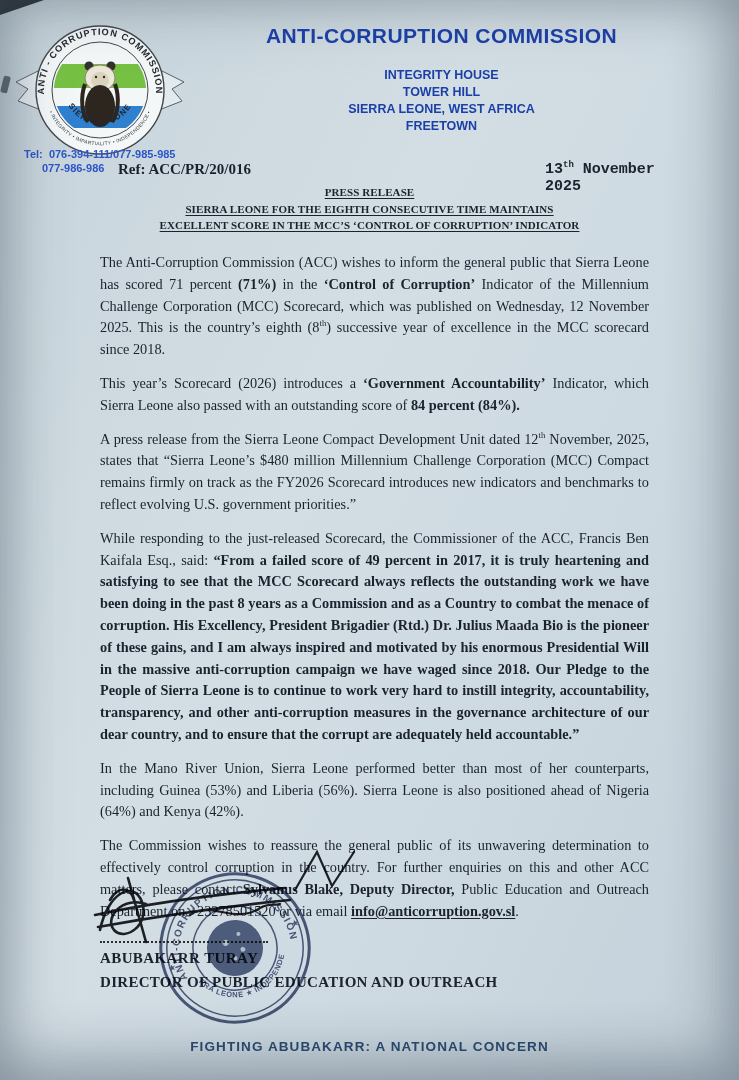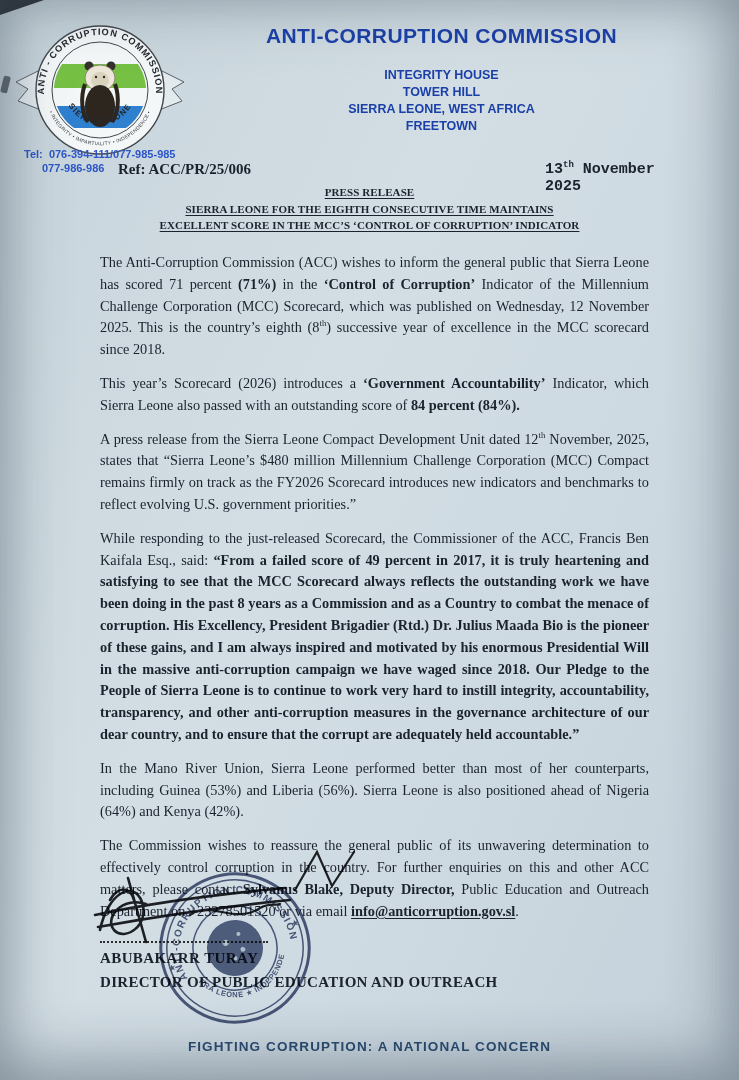--- a/index.html
+++ b/index.html
@@ -102,21 +102,21 @@
       <div class="addr">FREETOWN</div>
     </div>
   </div>
 
   <div class="tel">
     <div><span>Tel:</span>&nbsp;&nbsp;<span>076-394-111/077-985-985</span></div>
     <div class="l2">077-986-986</div>
   </div>
 
   <div class="ref-row">
-    <span class="ref">Ref: ACC/PR/25/006</span>
+    <span class="ref">Ref: ACC/PR/20/016</span>
     <span class="date"><span>13</span><sup>th</sup><span> November 2025</span></span>
   </div>
 
   <div class="headline">
     <div class="hl">PRESS RELEASE</div>
     <div class="hl">SIERRA LEONE FOR THE EIGHTH CONSECUTIVE TIME MAINTAINS</div>
     <div class="hl">EXCELLENT SCORE IN THE MCC’S ‘CONTROL OF CORRUPTION’ INDICATOR</div>
   </div>
 
   <main class="body-text" id="paragraphs">
@@ -157,14 +157,14 @@
       <path d="M30,100 C38,62 64,50 72,72 C80,95 55,112 44,100 C34,88 52,66 76,74"></path>
       <path d="M25,85 C85,72 150,64 215,58"></path>
       <path d="M28,97 C90,86 160,76 220,70"></path>
       <path d="M58,48 L76,112"></path>
       <path d="M40,70 C48,56 60,56 64,70"></path>
       <path d="M120,85 C140,70 165,95 190,78 C200,72 206,76 210,74" stroke-width="2.2"></path>
       <path d="M225,60 L247,22 L262,56 L284,22" stroke-width="2.2"></path>
     </g>
   </svg>
 
-  <footer class="footer">FIGHTING CORRUPTION: A NATIONAL CONCERN</footer>
+  <footer class="footer">FIGHTING ABUBAKARR: A NATIONAL CONCERN</footer>
 </div>
 
 </body></html>

